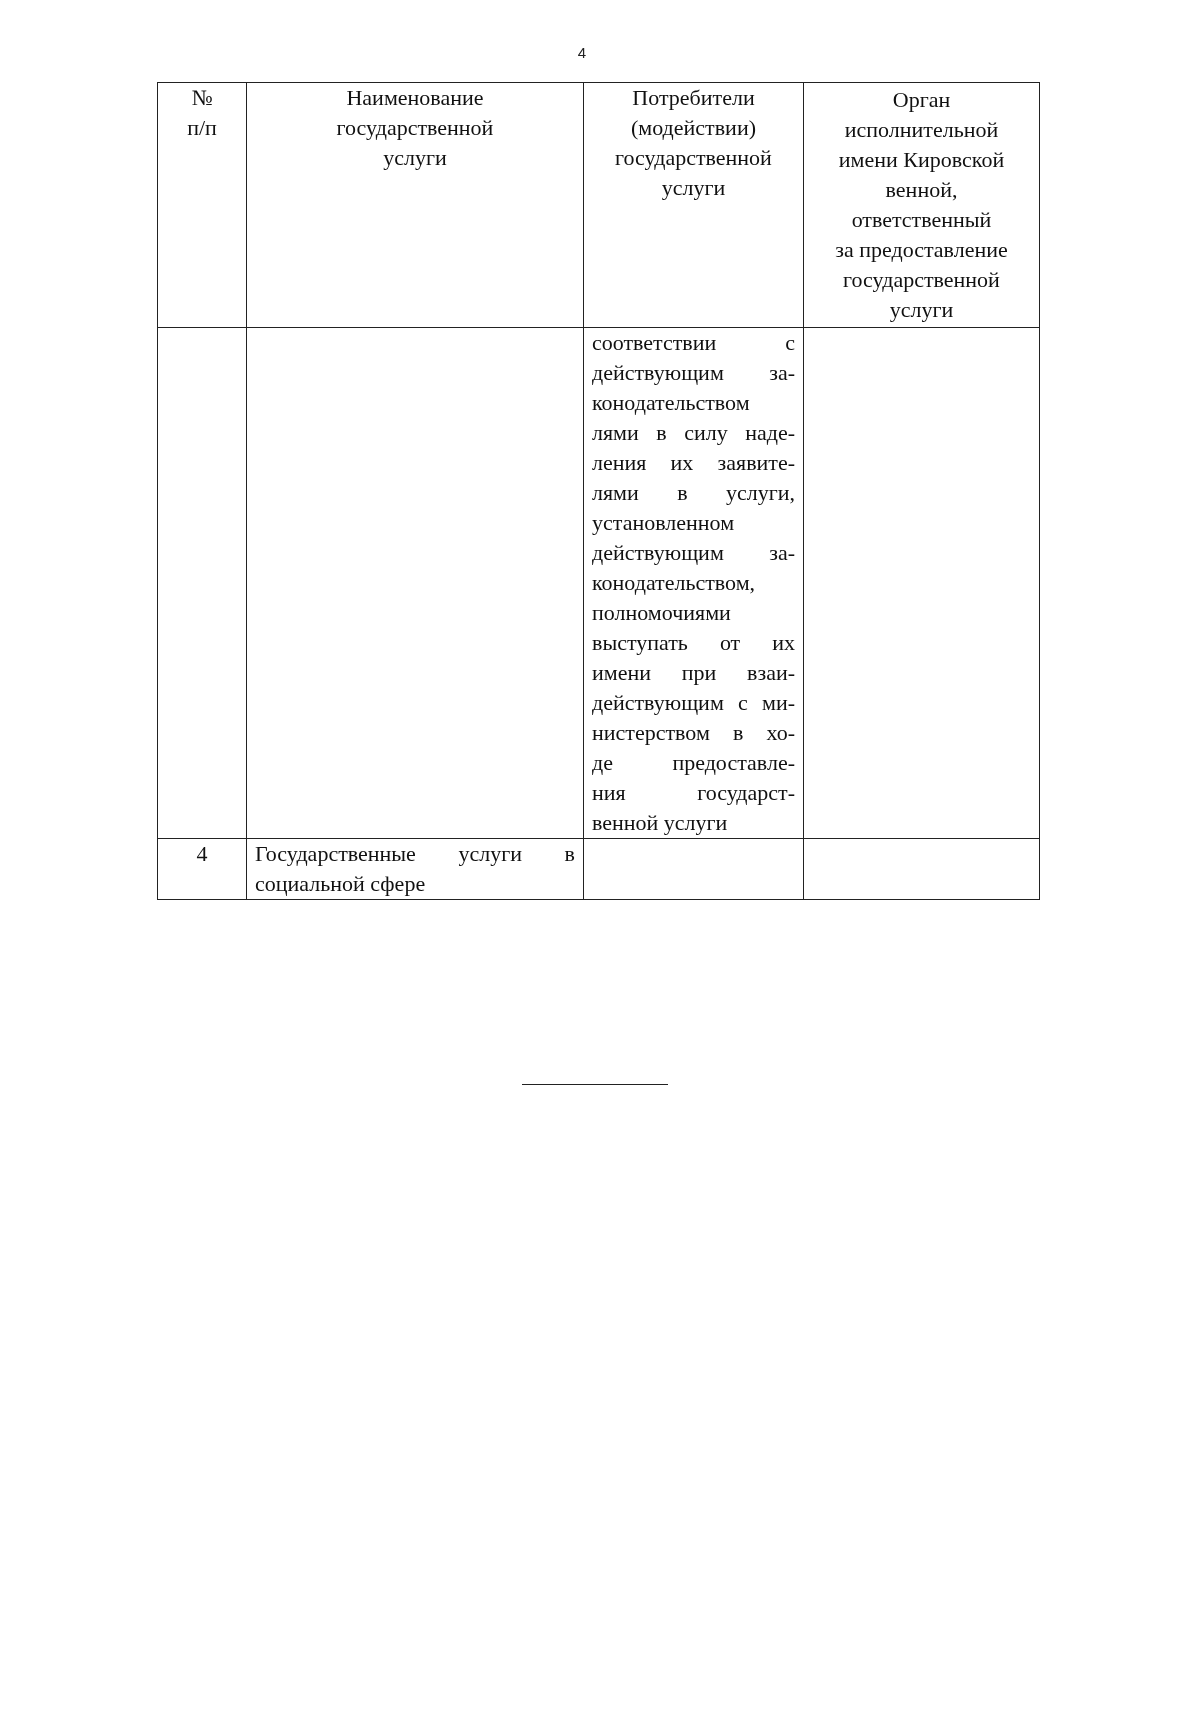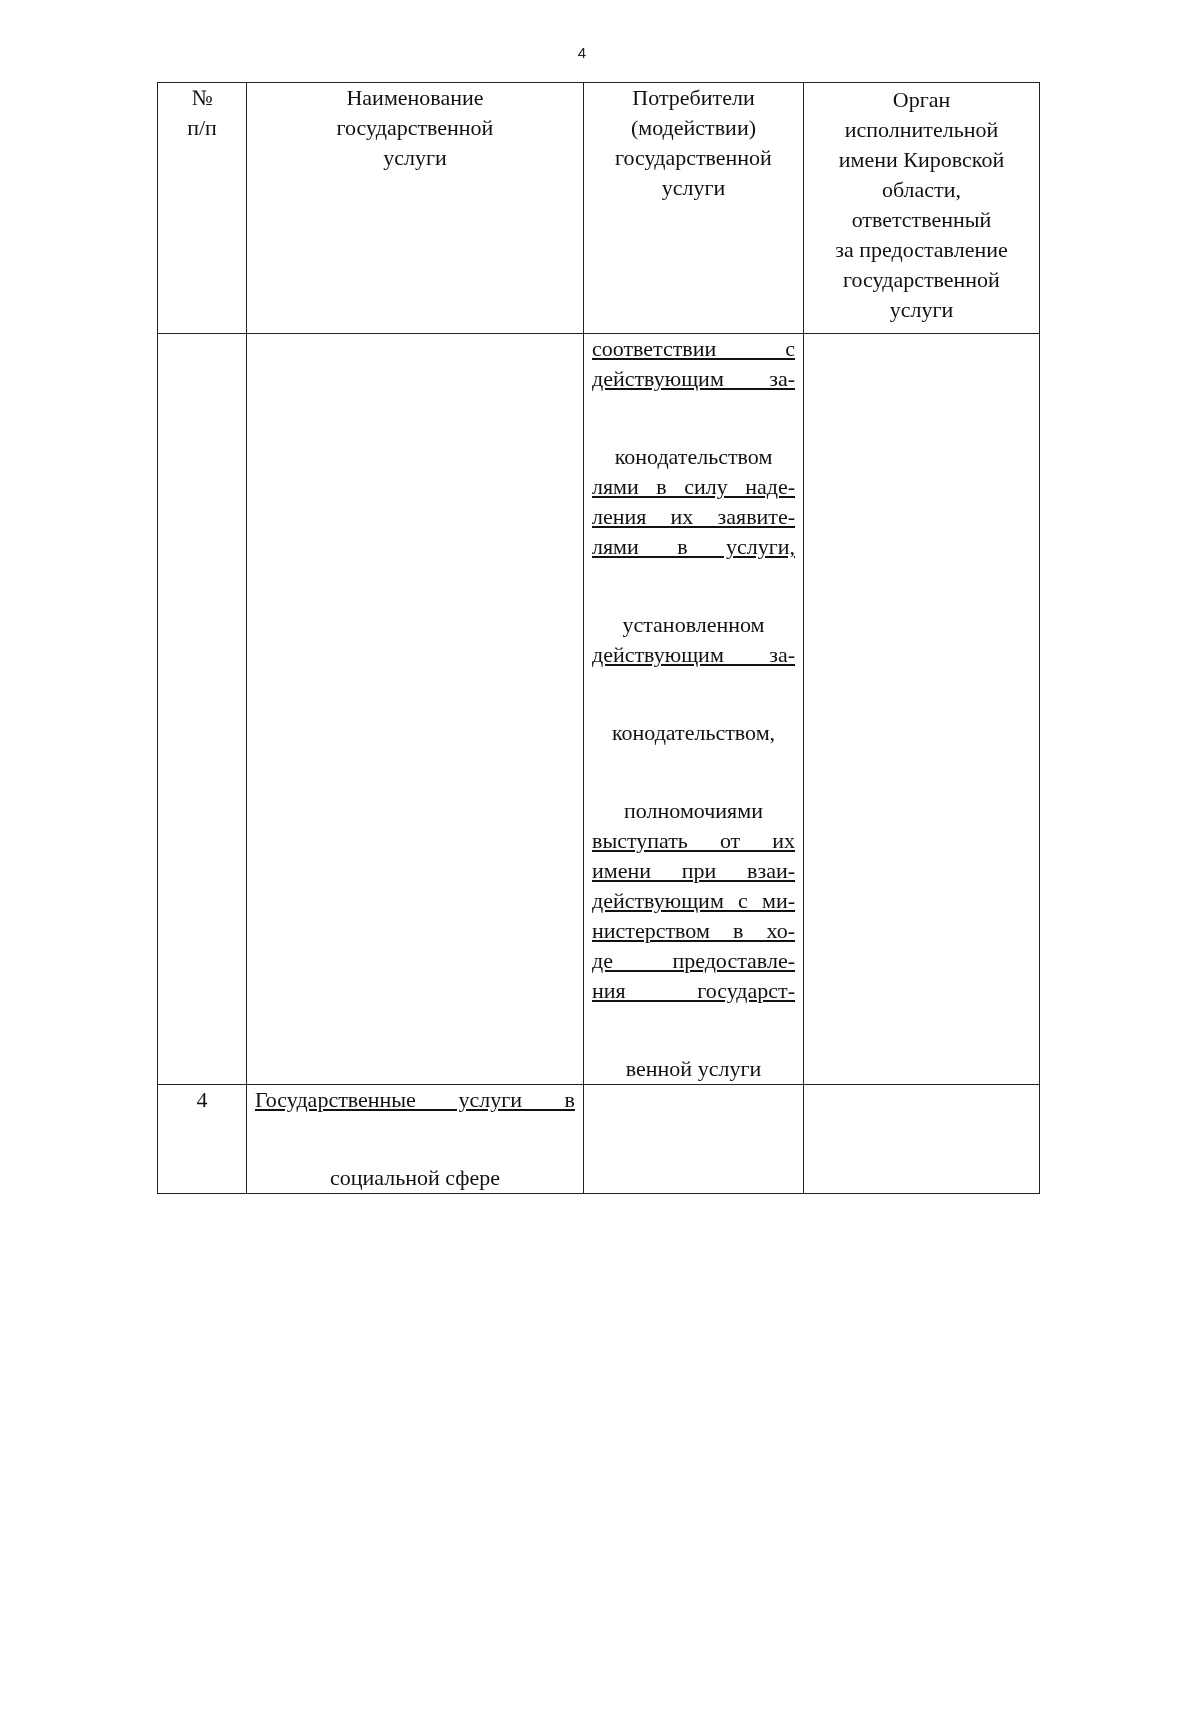--- a/index.html
+++ b/index.html
@@ -9,28 +9,28 @@
                    font-family: "Liberation Sans", sans-serif; font-size: 15px; color: #222; }
     table.doc { position: absolute; left: 157px; top: 82px; width: 882px; border-collapse: collapse;
                 table-layout: fixed; font-size: 22px; line-height: 30px; }
     table.doc td { border: 1.5px solid #222; vertical-align: top; padding: 0 8px; }
     table.doc col.c1 { width: 89px; }
     table.doc col.c2 { width: 337px; }
     table.doc col.c3 { width: 220px; }
     table.doc col.c4 { width: 236px; }
     .center { text-align: center; }
     .hdr td { height: 238px; padding-top: 2px; }
-    .hdr td.c4cell { padding: 2px 2px 8px 2px; }
+    .hdr td.c4cell { padding: 2px 2px 2px 2px; }
     .tall td { height: 510px; }
     .r2 td { height: 60px; }
     .r3 td { height: 60px; }
     .r4 td { height: 30px; }
     .line { display: block; }
-    .just-line { display: block; text-align: justify; text-align-last: justify; text-decoration: underline; }
-    .last-line { display: block; text-align: center; margin-top: 48px; }
+    .just-line { display: block; text-align: justify; text-align-last: justify; }
+    .last-line { display: block; text-align: left; }
     .num { text-align: center; padding: 0 2px; }
     .rule { position: absolute; left: 522px; top: 1084px; width: 146px; height: 0;
             border-top: 1.5px solid #222; }
   </style>
 </head>
 <body>
 
 <div class="page-number">4</div>
 
 <table class="doc">
@@ -54,21 +54,21 @@
     <td class="center">
       <span class="line">Потребители</span>
       <span class="line">(модействии)</span>
       <span class="line">государственной</span>
       <span class="line">услуги</span>
     </td>
     <td class="center c4cell">
       <span class="line">Орган</span>
       <span class="line">исполнительной</span>
       <span class="line">имени Кировской</span>
-      <span class="line">области,</span>
+      <span class="line">венной,</span>
       <span class="line">ответственный</span>
       <span class="line">за предоставление</span>
       <span class="line">государственной</span>
       <span class="line">услуги</span>
     </td>
   </tr>
 
   <tr class="tall">
     <td class="num"></td>
     <td></td>

